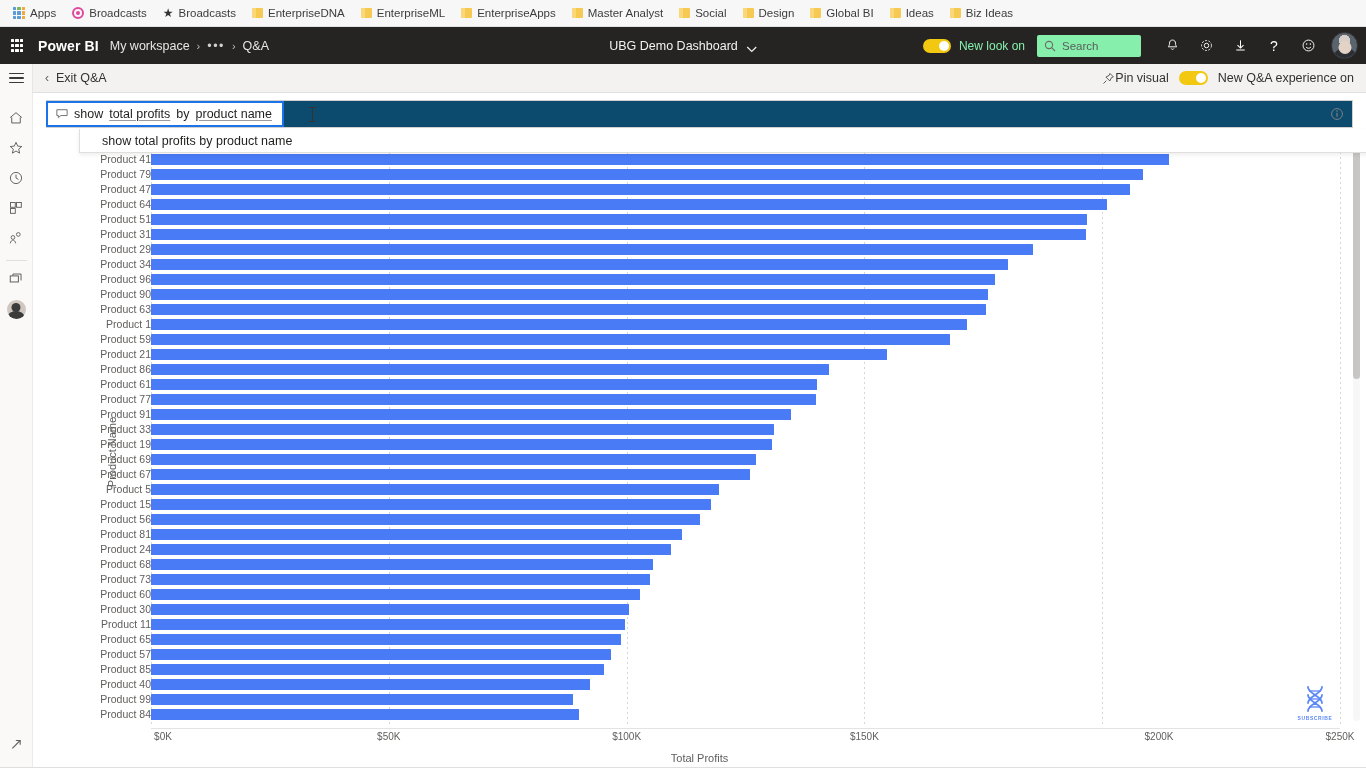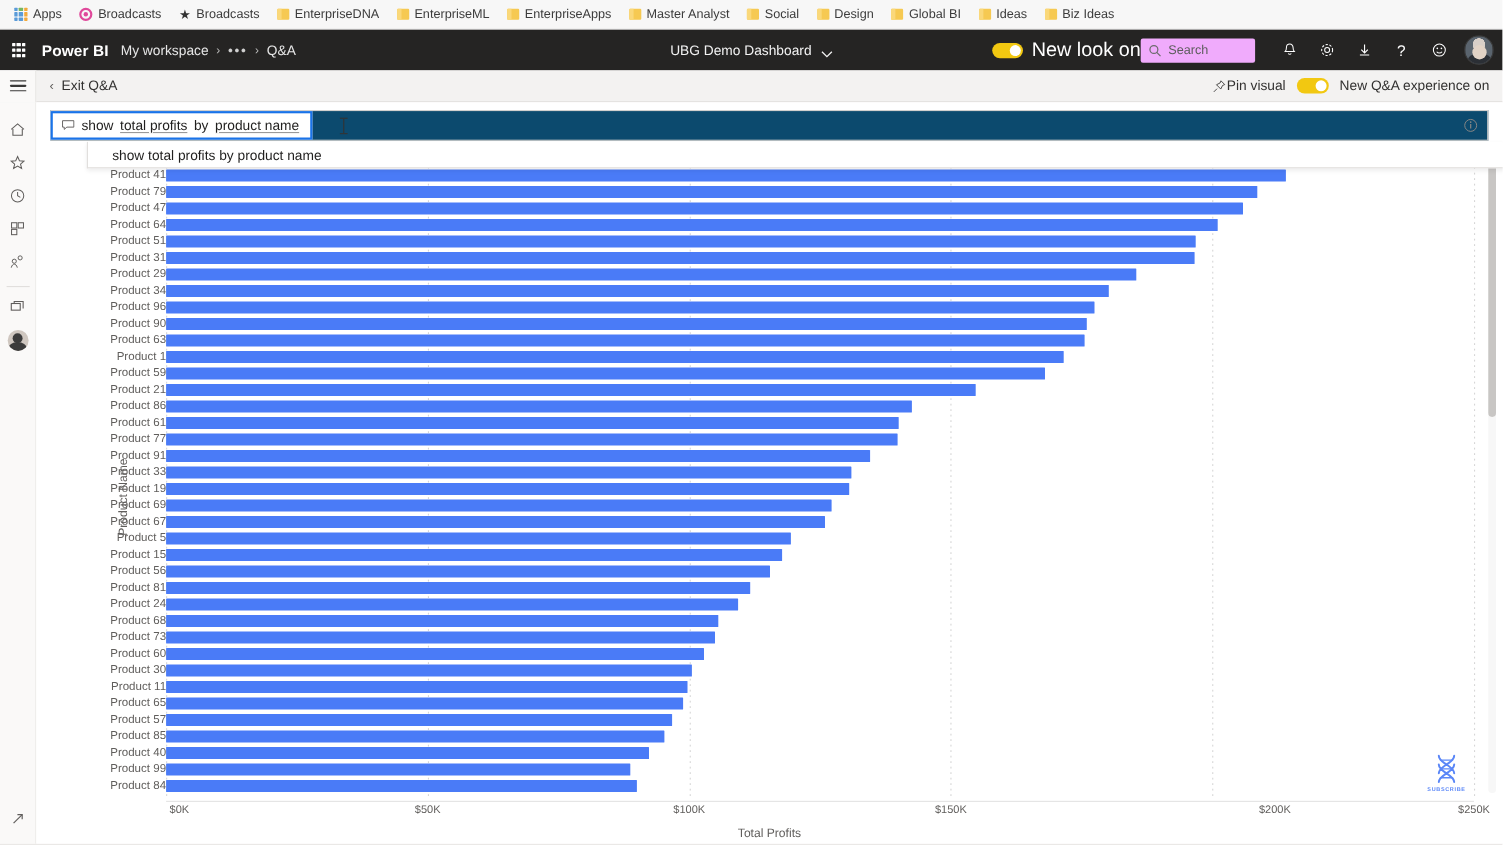--- a/index.html
+++ b/index.html
@@ -91,23 +91,23 @@
     margin-left: auto; display: flex; align-items: center; gap: 0px; padding-right: 8px;
   }
   .toggle {
     width: 28px; height: 14px; border-radius: 8px; background: #f2c811;
     position: relative; flex: none; cursor: pointer;
   }
   .toggle .knob {
     position: absolute; right: 2px; top: 2px; width: 10px; height: 10px;
     border-radius: 50%; background: #fff;
   }
-  #newlook-label { font-size: 18px; color: #ffffff; margin: 0 0 0 8px; }
+  #newlook-label { font-size: 12px; color: #86efac; margin: 0 12px 0 8px; }
   #hdr-search {
-    width: 104px; height: 22px; background: #f0abfc; border-radius: 2px;
+    width: 104px; height: 22px; background: #86efac; border-radius: 2px;
     display: flex; align-items: center; gap: 6px; padding: 0 7px; margin-right: 14px;
   }
   #hdr-search .ph { font-size: 11.5px; color: #5c5c5c; }
   .hdr-icon {
     width: 34px; height: 37px; display: flex; align-items: center; justify-content: center;
     color: #fff; cursor: pointer;
   }
   #avatar {
     width: 27px; height: 27px; border-radius: 50%; margin-left: 6px; flex:none;
     background: radial-gradient(circle at 50% 30%, #d8cfc8 0 26%, #5a646e 27% 100%);

